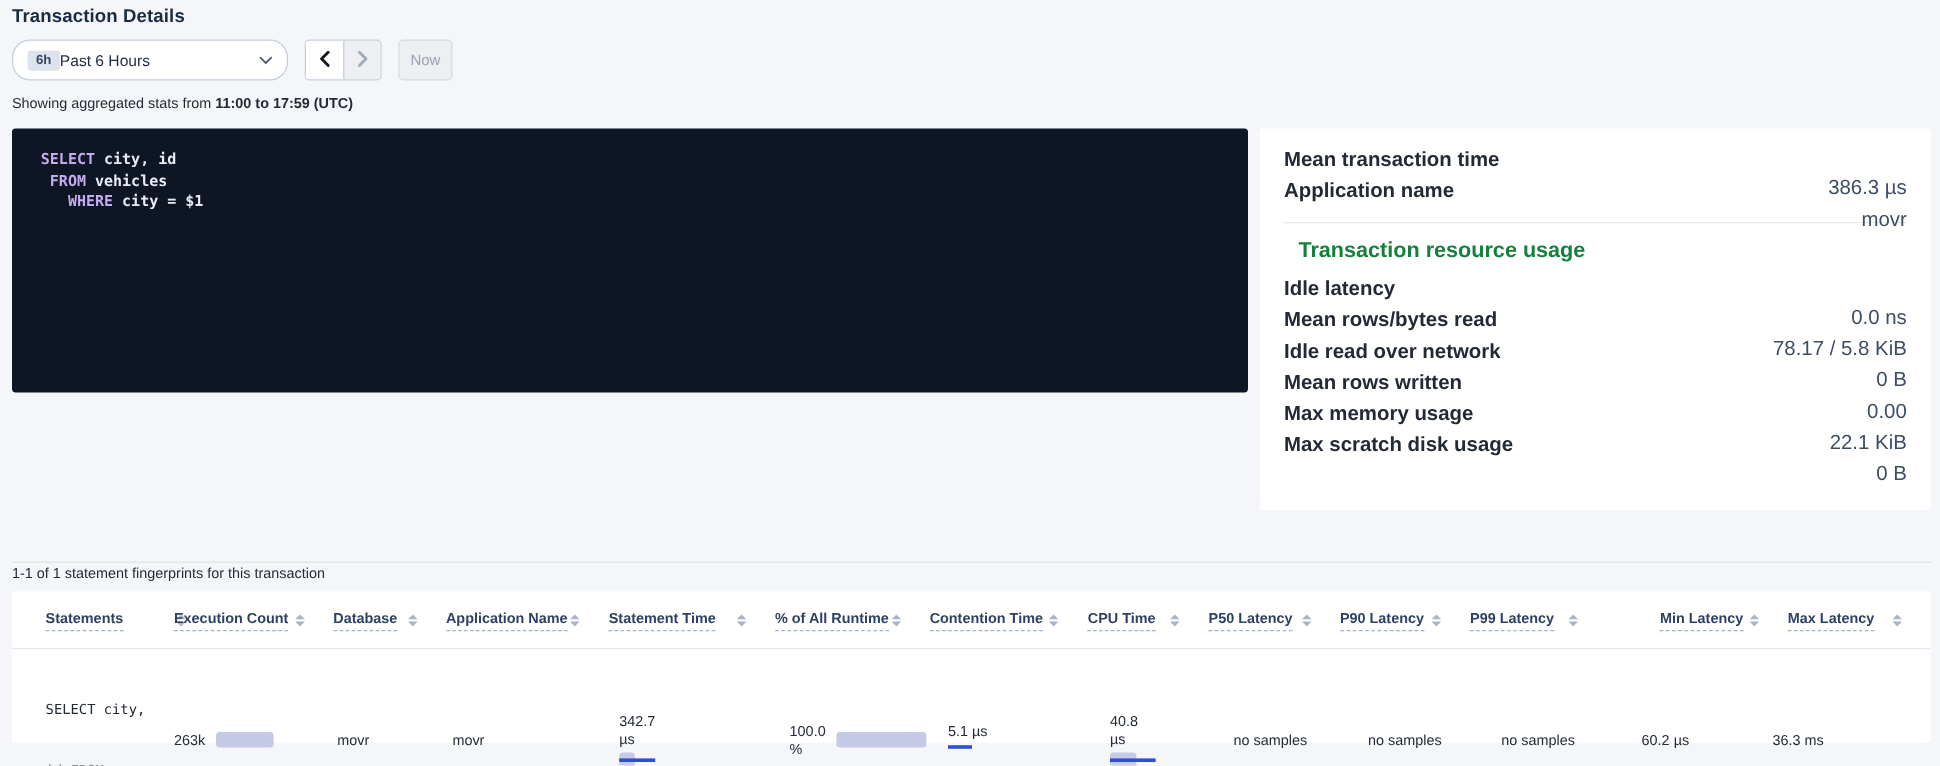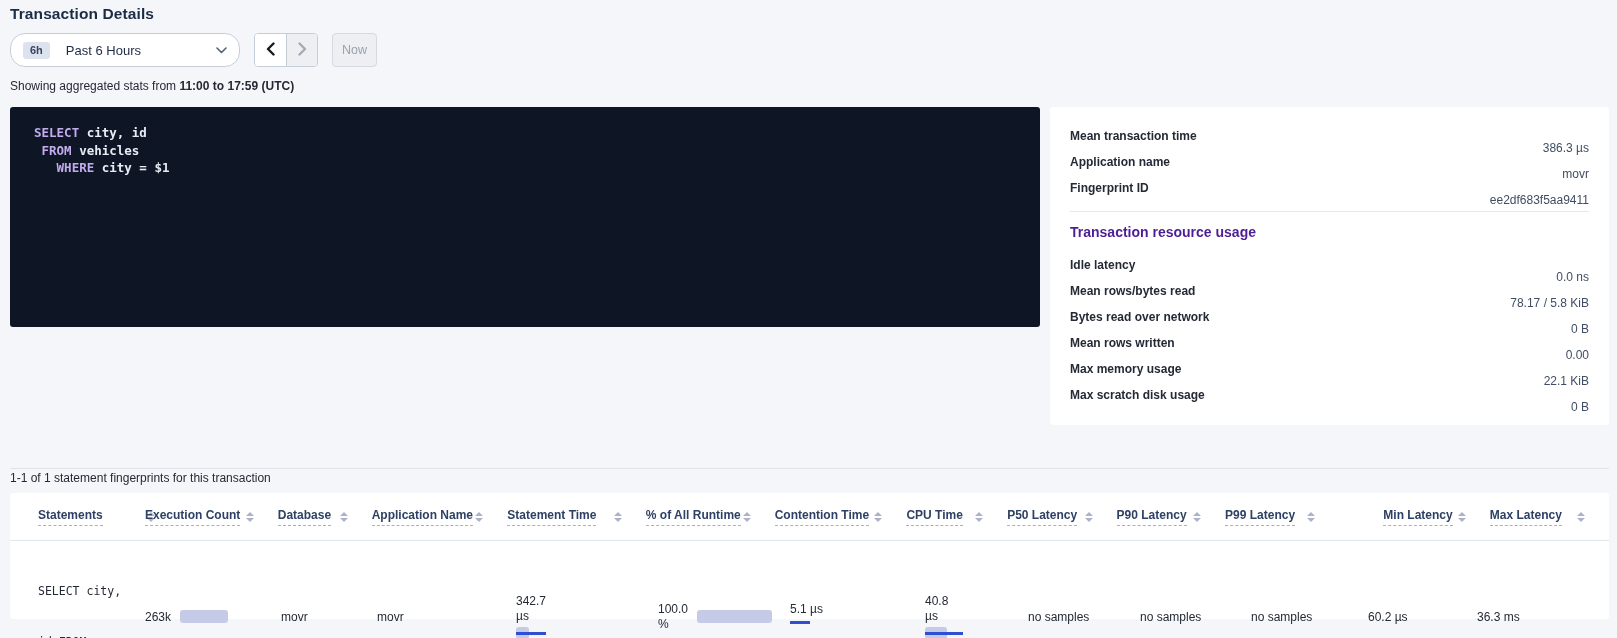--- a/index.html
+++ b/index.html
@@ -2,44 +2,44 @@
 <html><head>
 <meta charset="utf-8">
 <style>
   html,body{margin:0;padding:0;width:1617px;height:638px;overflow:hidden;}
   body{background:#f4f6f9;font-family:"Liberation Sans",sans-serif;color:#242a35;position:relative;}
 
   
   .page-title{position:absolute;left:10px;top:5px;font-size:15.5px;font-weight:700;color:#1a2b45;letter-spacing:.1px;}
 
   .controls{position:absolute;left:10px;top:33px;display:flex;align-items:center;gap:14px;}
-  .range-select{width:230px;height:34px;background:#fff;border:1px solid #c6cdda;border-radius:15px;display:flex;align-items:center;gap:16px;padding:16px 12px;box-sizing:border-box;cursor:pointer;}
+  .range-select{width:230px;height:34px;background:#fff;border:1px solid #c6cdda;border-radius:15px;display:flex;align-items:center;gap:0;padding:16px 12px;box-sizing:border-box;cursor:pointer;}
   .range-badge{background:#dde3ee;color:#394560;font-size:11px;font-weight:700;padding:3px 7px;border-radius:3px;line-height:1;}
   .range-label{font-size:13px;color:#1f2a45;}
   .chevron-down{margin-left:auto;display:flex;}
   .nav-group{display:flex;height:34px;border:1px solid #c6cdda;border-radius:4px;overflow:hidden;box-sizing:border-box;background:#fff;}
   .nav-btn{width:31px;height:100%;display:flex;align-items:center;justify-content:center;border:none;background:#fff;cursor:pointer;padding:0;}
   .nav-btn.disabled{background:#edeff3;cursor:default;}
   .nav-btn + .nav-btn{border-left:1px solid #c6cdda;}
   .now-btn{height:34px;padding:0 9px;background:#edeff3;border:1px solid #d5d9e1;border-radius:4px;color:#9aa2b0;font-size:12.5px;display:flex;align-items:center;cursor:default;font-family:inherit;}
 
   .stats-line{position:absolute;left:10px;top:79px;font-size:12px;color:#242a35;}
   .stats-line b{font-weight:700;}
 
   
   .sql-card{position:absolute;left:10px;top:107px;width:1030px;height:220px;background:#0e1524;border-radius:3px;box-sizing:border-box;padding:17px 24px;font-family:"DejaVu Sans Mono",monospace;font-size:12.5px;font-weight:700;line-height:17.5px;color:#e8ecf4;white-space:pre;}
   .sql-card .kw{color:#c3abee;}
 
   
   .summary-card{position:absolute;left:1050px;top:107px;width:559px;height:318px;background:#fff;border-radius:3px;box-sizing:border-box;padding:16px 20px 0 20px;}
-  .summary-row{display:flex;justify-content:space-between;align-items:center;height:26px;font-size:12px;}
+  .summary-row{display:flex;justify-content:space-between;align-items:flex-start;height:26px;font-size:17px;}
   .summary-label{font-weight:700;color:#242a35;}
   .summary-value{color:#3f4d63;margin-top:24px;}
   .summary-divider{border:none;border-top:1px solid #e3e7ee;margin:10px 0 12px 0;}
-  .section-title{font-size:14px;font-weight:700;color:#4c1d95;margin:2px 0 12px 0;}
+  .section-title{font-size:18px;font-weight:700;color:#15803d;margin:2px 0 12px 12px;}
 
   
   .page-divider{position:absolute;left:10px;top:468px;width:1599px;border-top:1px solid #dfe3ea;}
   .fingerprints-caption{position:absolute;left:10px;top:471px;font-size:12px;color:#242a35;}
 
   
   .table-card{position:absolute;left:10px;top:493px;width:1599px;height:126px;background:#fff;border-radius:3px;box-sizing:border-box;}
   .thead{display:flex;height:48px;padding-left:28px;box-sizing:border-box;border-bottom:1px solid #e2e6ed;align-items:center;}
   .th{display:flex;align-items:center;justify-content:space-between;box-sizing:border-box;padding-right:24px;height:100%;cursor:pointer;}
   .th-label{font-size:12px;font-weight:700;color:#2e4164;border-bottom:1px dashed #9db0d8;padding-bottom:3px;white-space:nowrap;}
@@ -101,36 +101,32 @@
 
 <div class="summary-card">
   <div class="summary-row">
     <span class="summary-label">Mean transaction time</span>
     <span class="summary-value">386.3 µs</span>
   </div>
   <div class="summary-row">
     <span class="summary-label">Application name</span>
     <span class="summary-value">movr</span>
   </div>
-  <div class="summary-row">
-    <span class="summary-label">Fingerprint ID</span>
-    <span class="summary-value">ee2df683f5aa9411</span>
-  </div>
   <hr class="summary-divider">
   <div class="section-title">Transaction resource usage</div>
   <div class="summary-row">
     <span class="summary-label">Idle latency</span>
     <span class="summary-value">0.0 ns</span>
   </div>
   <div class="summary-row">
     <span class="summary-label">Mean rows/bytes read</span>
     <span class="summary-value">78.17 / 5.8 KiB</span>
   </div>
   <div class="summary-row">
-    <span class="summary-label">Bytes read over network</span>
+    <span class="summary-label">Idle read over network</span>
     <span class="summary-value">0 B</span>
   </div>
   <div class="summary-row">
     <span class="summary-label">Mean rows written</span>
     <span class="summary-value">0.00</span>
   </div>
   <div class="summary-row">
     <span class="summary-label">Max memory usage</span>
     <span class="summary-value">22.1 KiB</span>
   </div>

